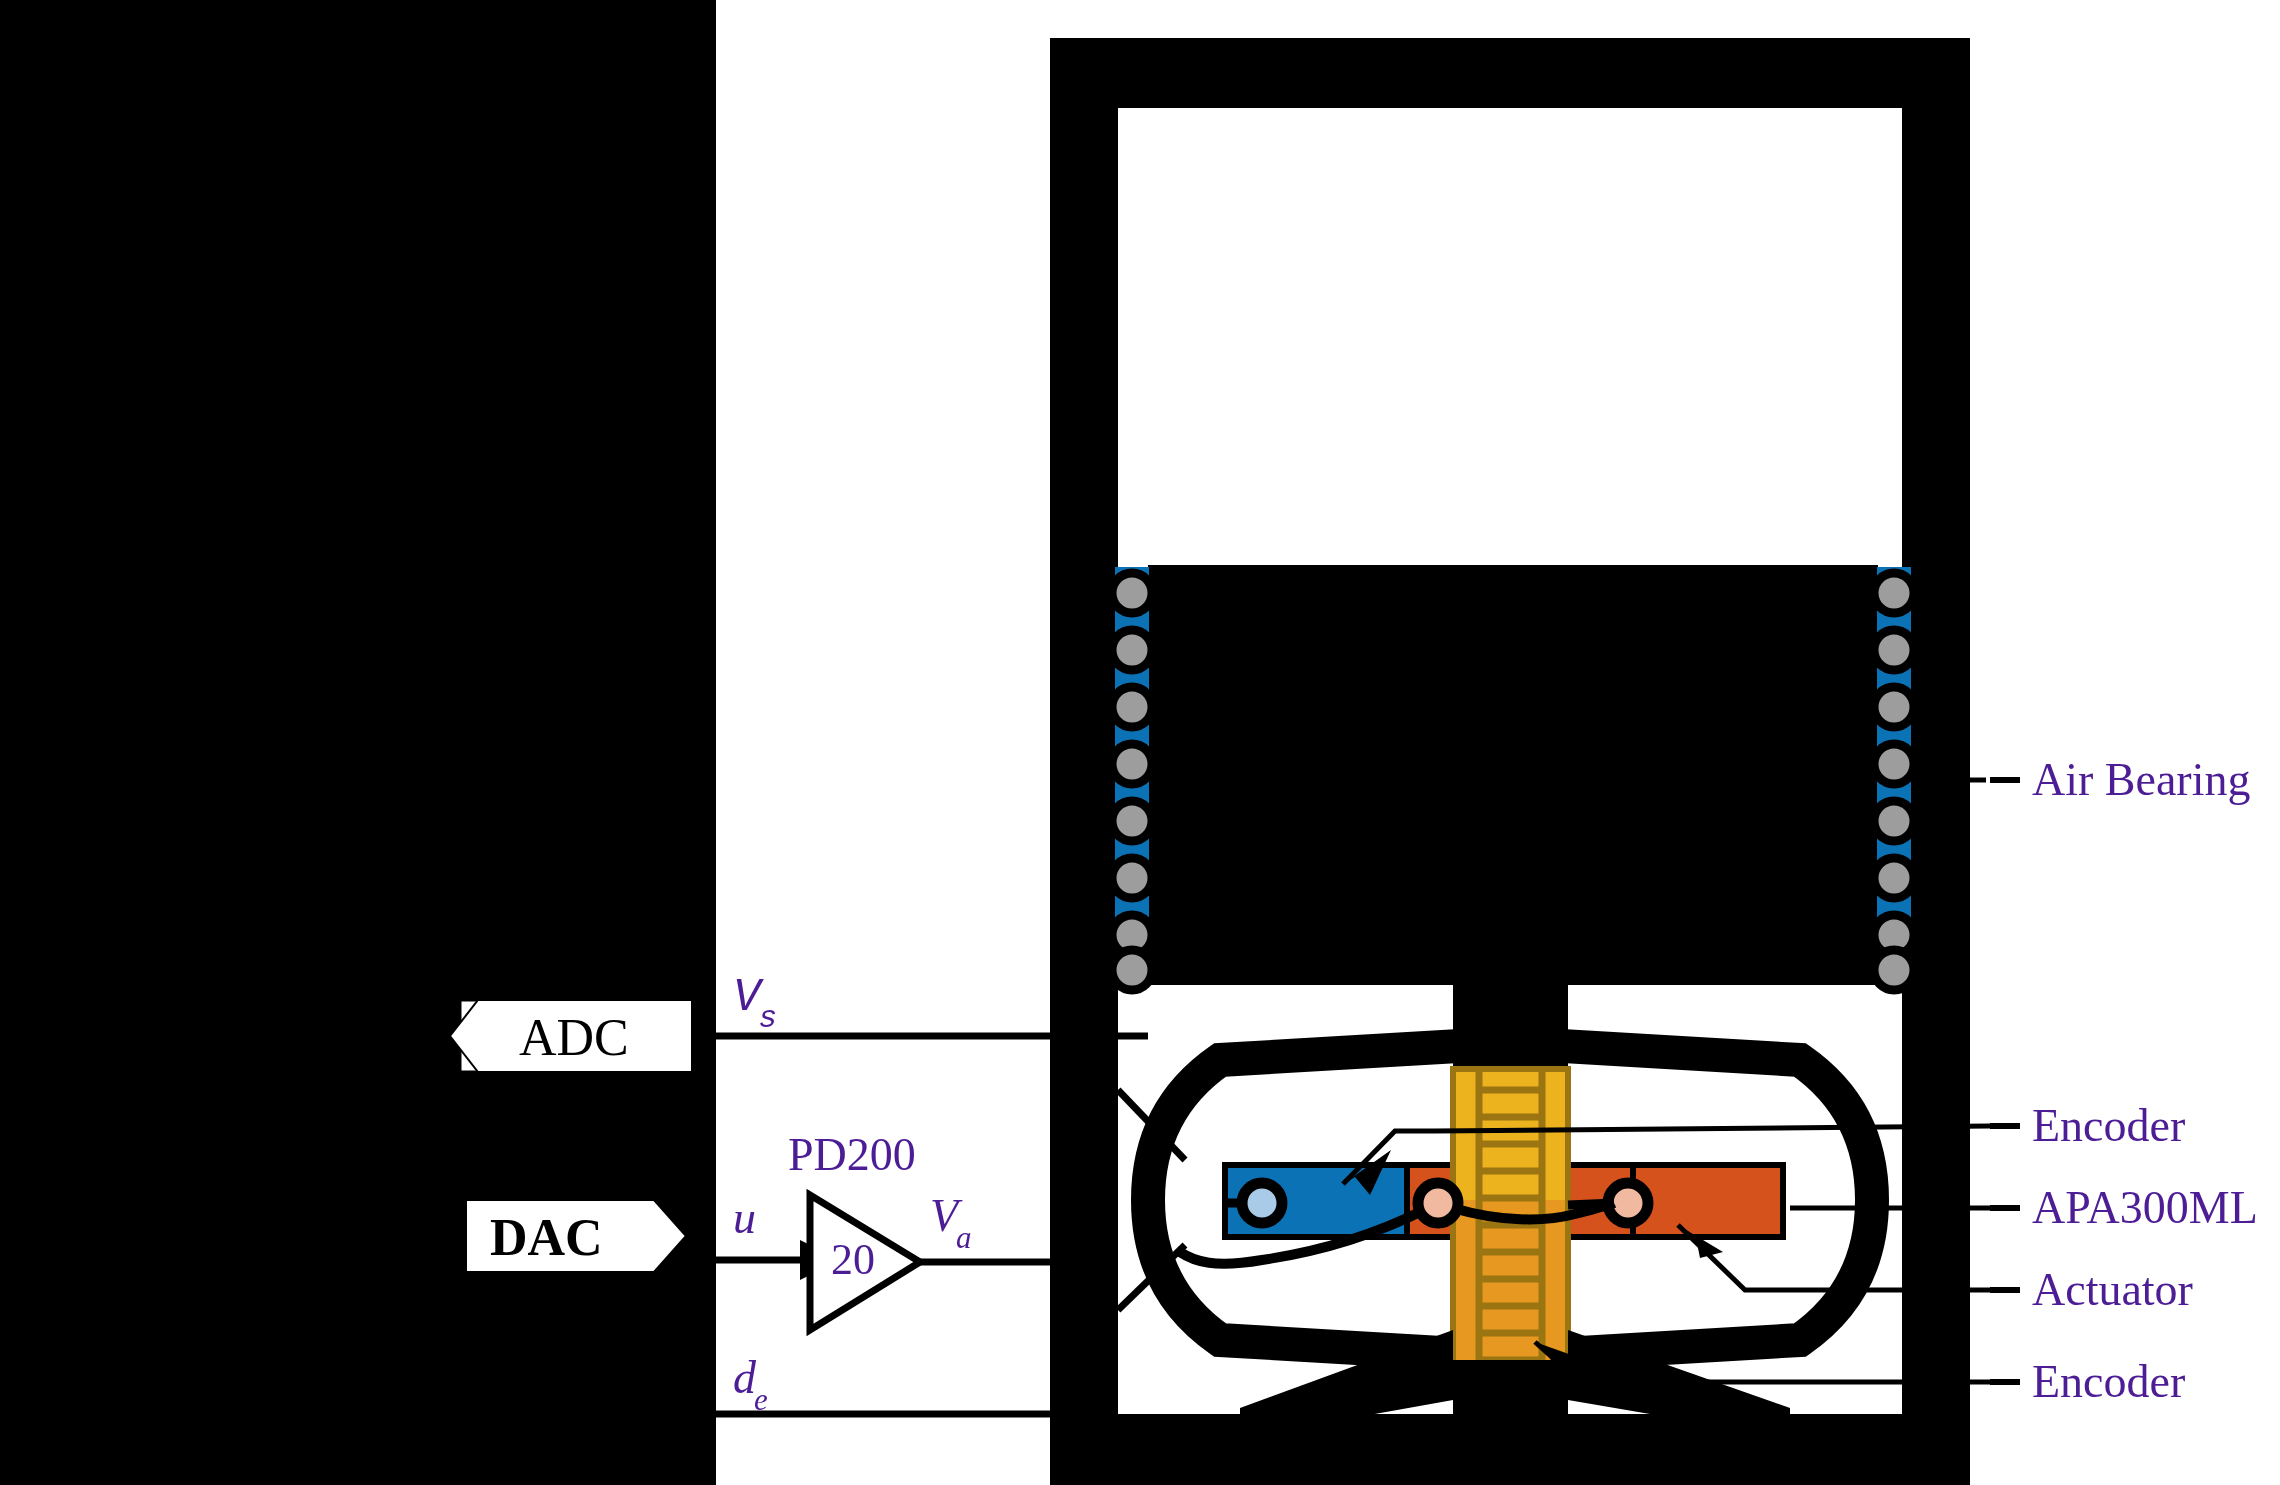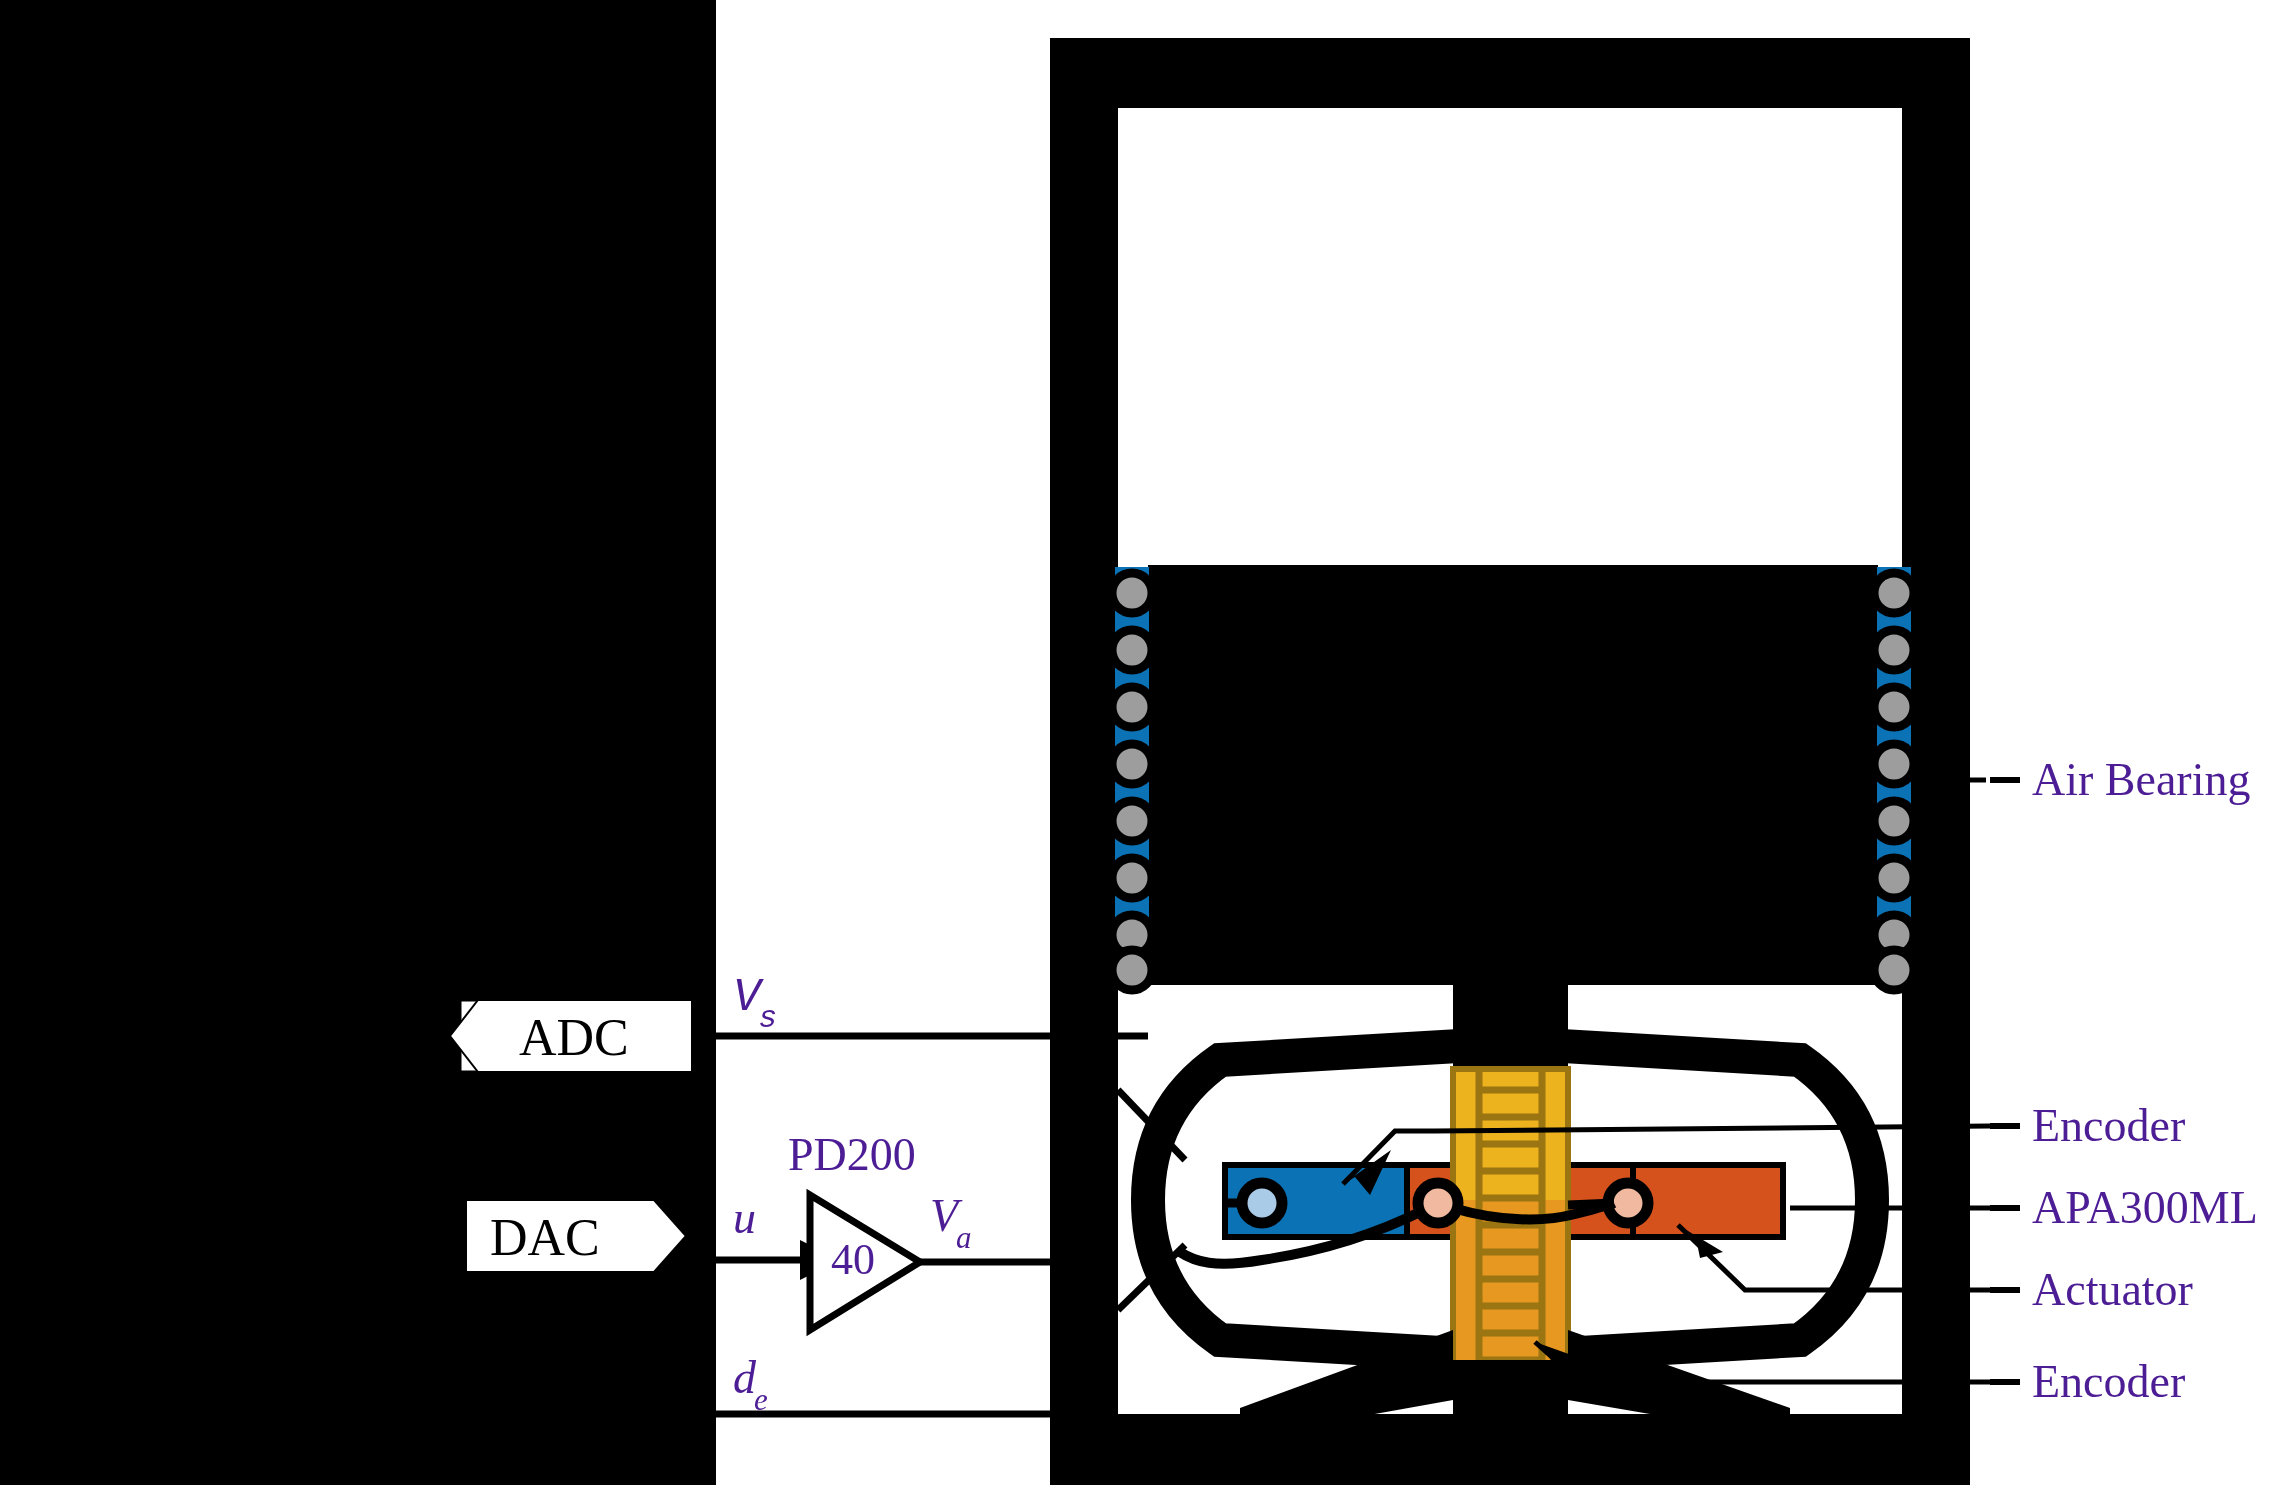--- a/index.html
+++ b/index.html
@@ -188,33 +188,33 @@
     </g>
 
     <line x1="1050" y1="1036" x2="1148" y2="1036" stroke="#000000" stroke-width="7"></line>
     <path d="M 1118,1090 L 1185,1160" fill="none" stroke="#000000" stroke-width="7"></path>
     <path d="M 1118,1310 L 1185,1245" fill="none" stroke="#000000" stroke-width="7"></path>
 
   </svg>
 
   <div class="lbl lbl-block" style="left:519px; top:1012px;">ADC</div>
 
-  <div class="lbl lbl-block" style="left:490px; top:1212px;">DAC</div>
+  <div class="lbl lbl-block" style="left:490px; top:1212px;font-weight:bold;">DAC</div>
 
   <div class="lbl sig" style="left:733px; top:975px;font-family:Liberation Mono, monospace;">
     <span>V</span><span class="sub">s</span>
   </div>
 
   <div class="lbl sig" style="left:733px; top:1195px;">
     <span>u</span>
   </div>
 
   <div class="lbl amp-name" style="left:788px; top:1132px;">PD200</div>
 
-  <div class="lbl amp-gain" style="left:831px; top:1238px;">40</div>
+  <div class="lbl amp-gain" style="left:831px; top:1238px;">20</div>
 
   <div class="lbl sig" style="left:930px; top:1193px;">
     <span>V</span><span class="sub">a</span>
   </div>
 
   <div class="lbl sig" style="left:733px; top:1355px;">
     <span>d</span><span class="sub">e</span>
   </div>
 
   <div class="lbl lbl-right" style="left:2032px; top:757px;">Air Bearing</div>

